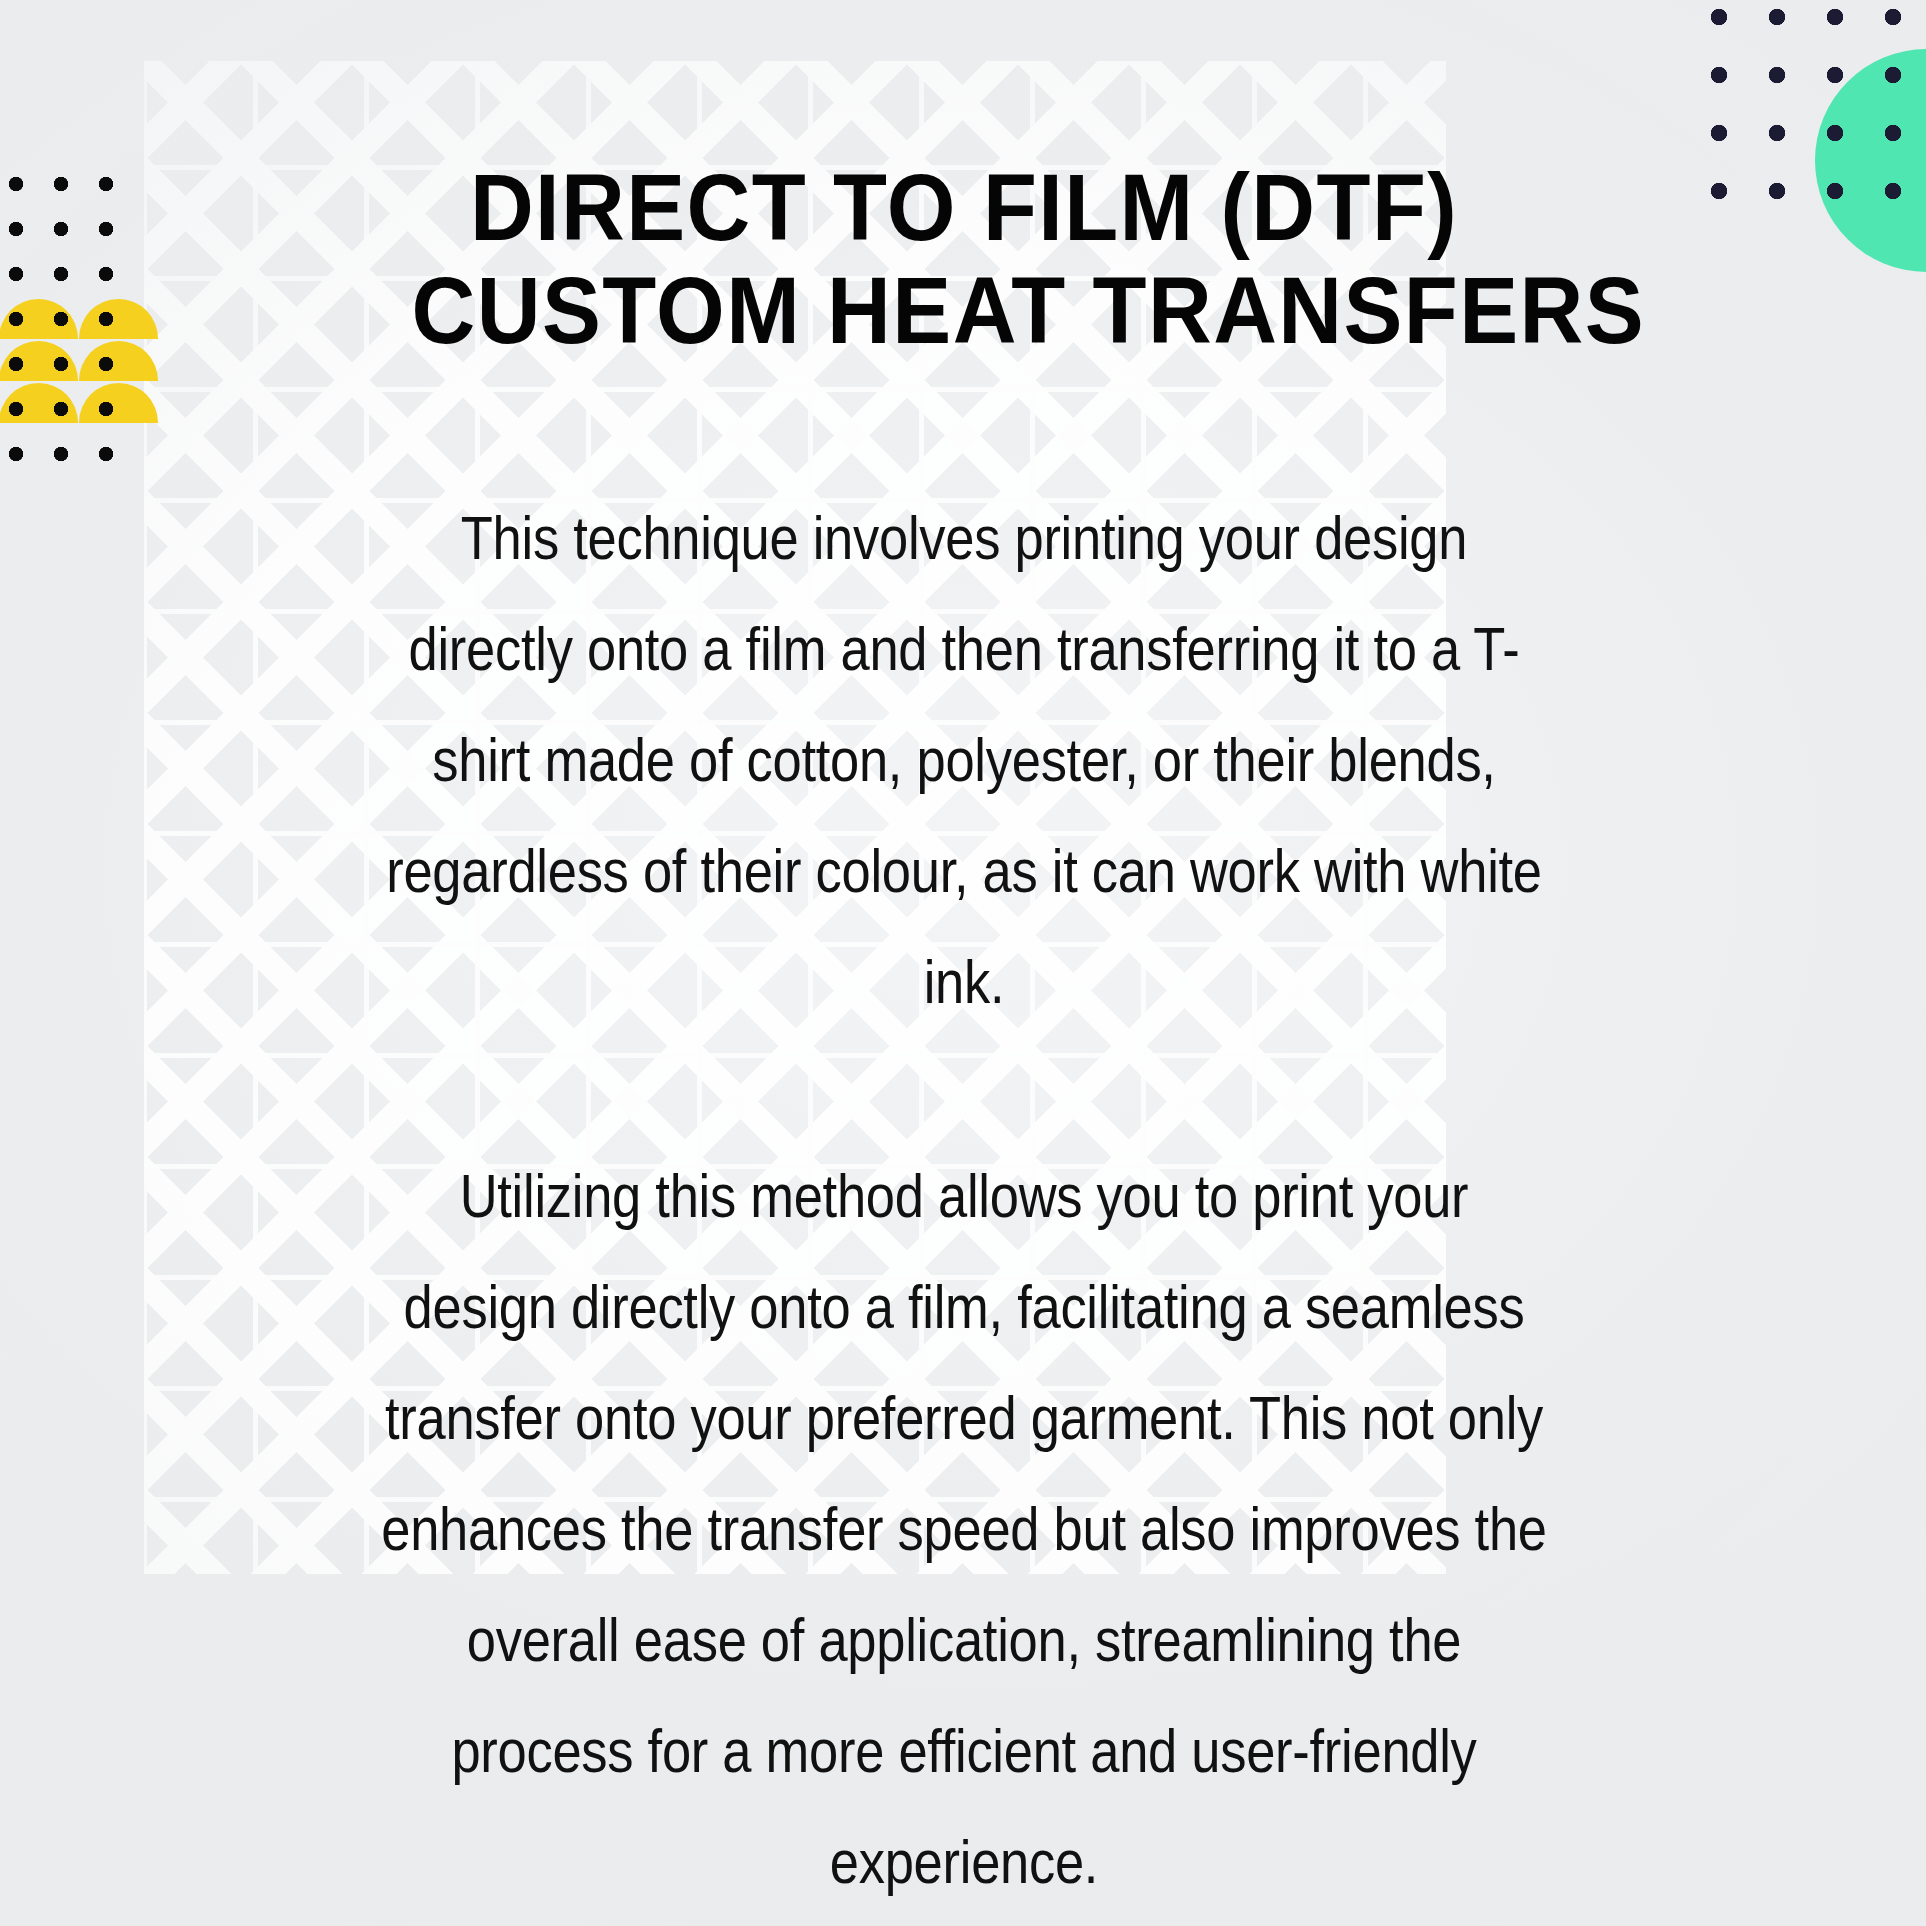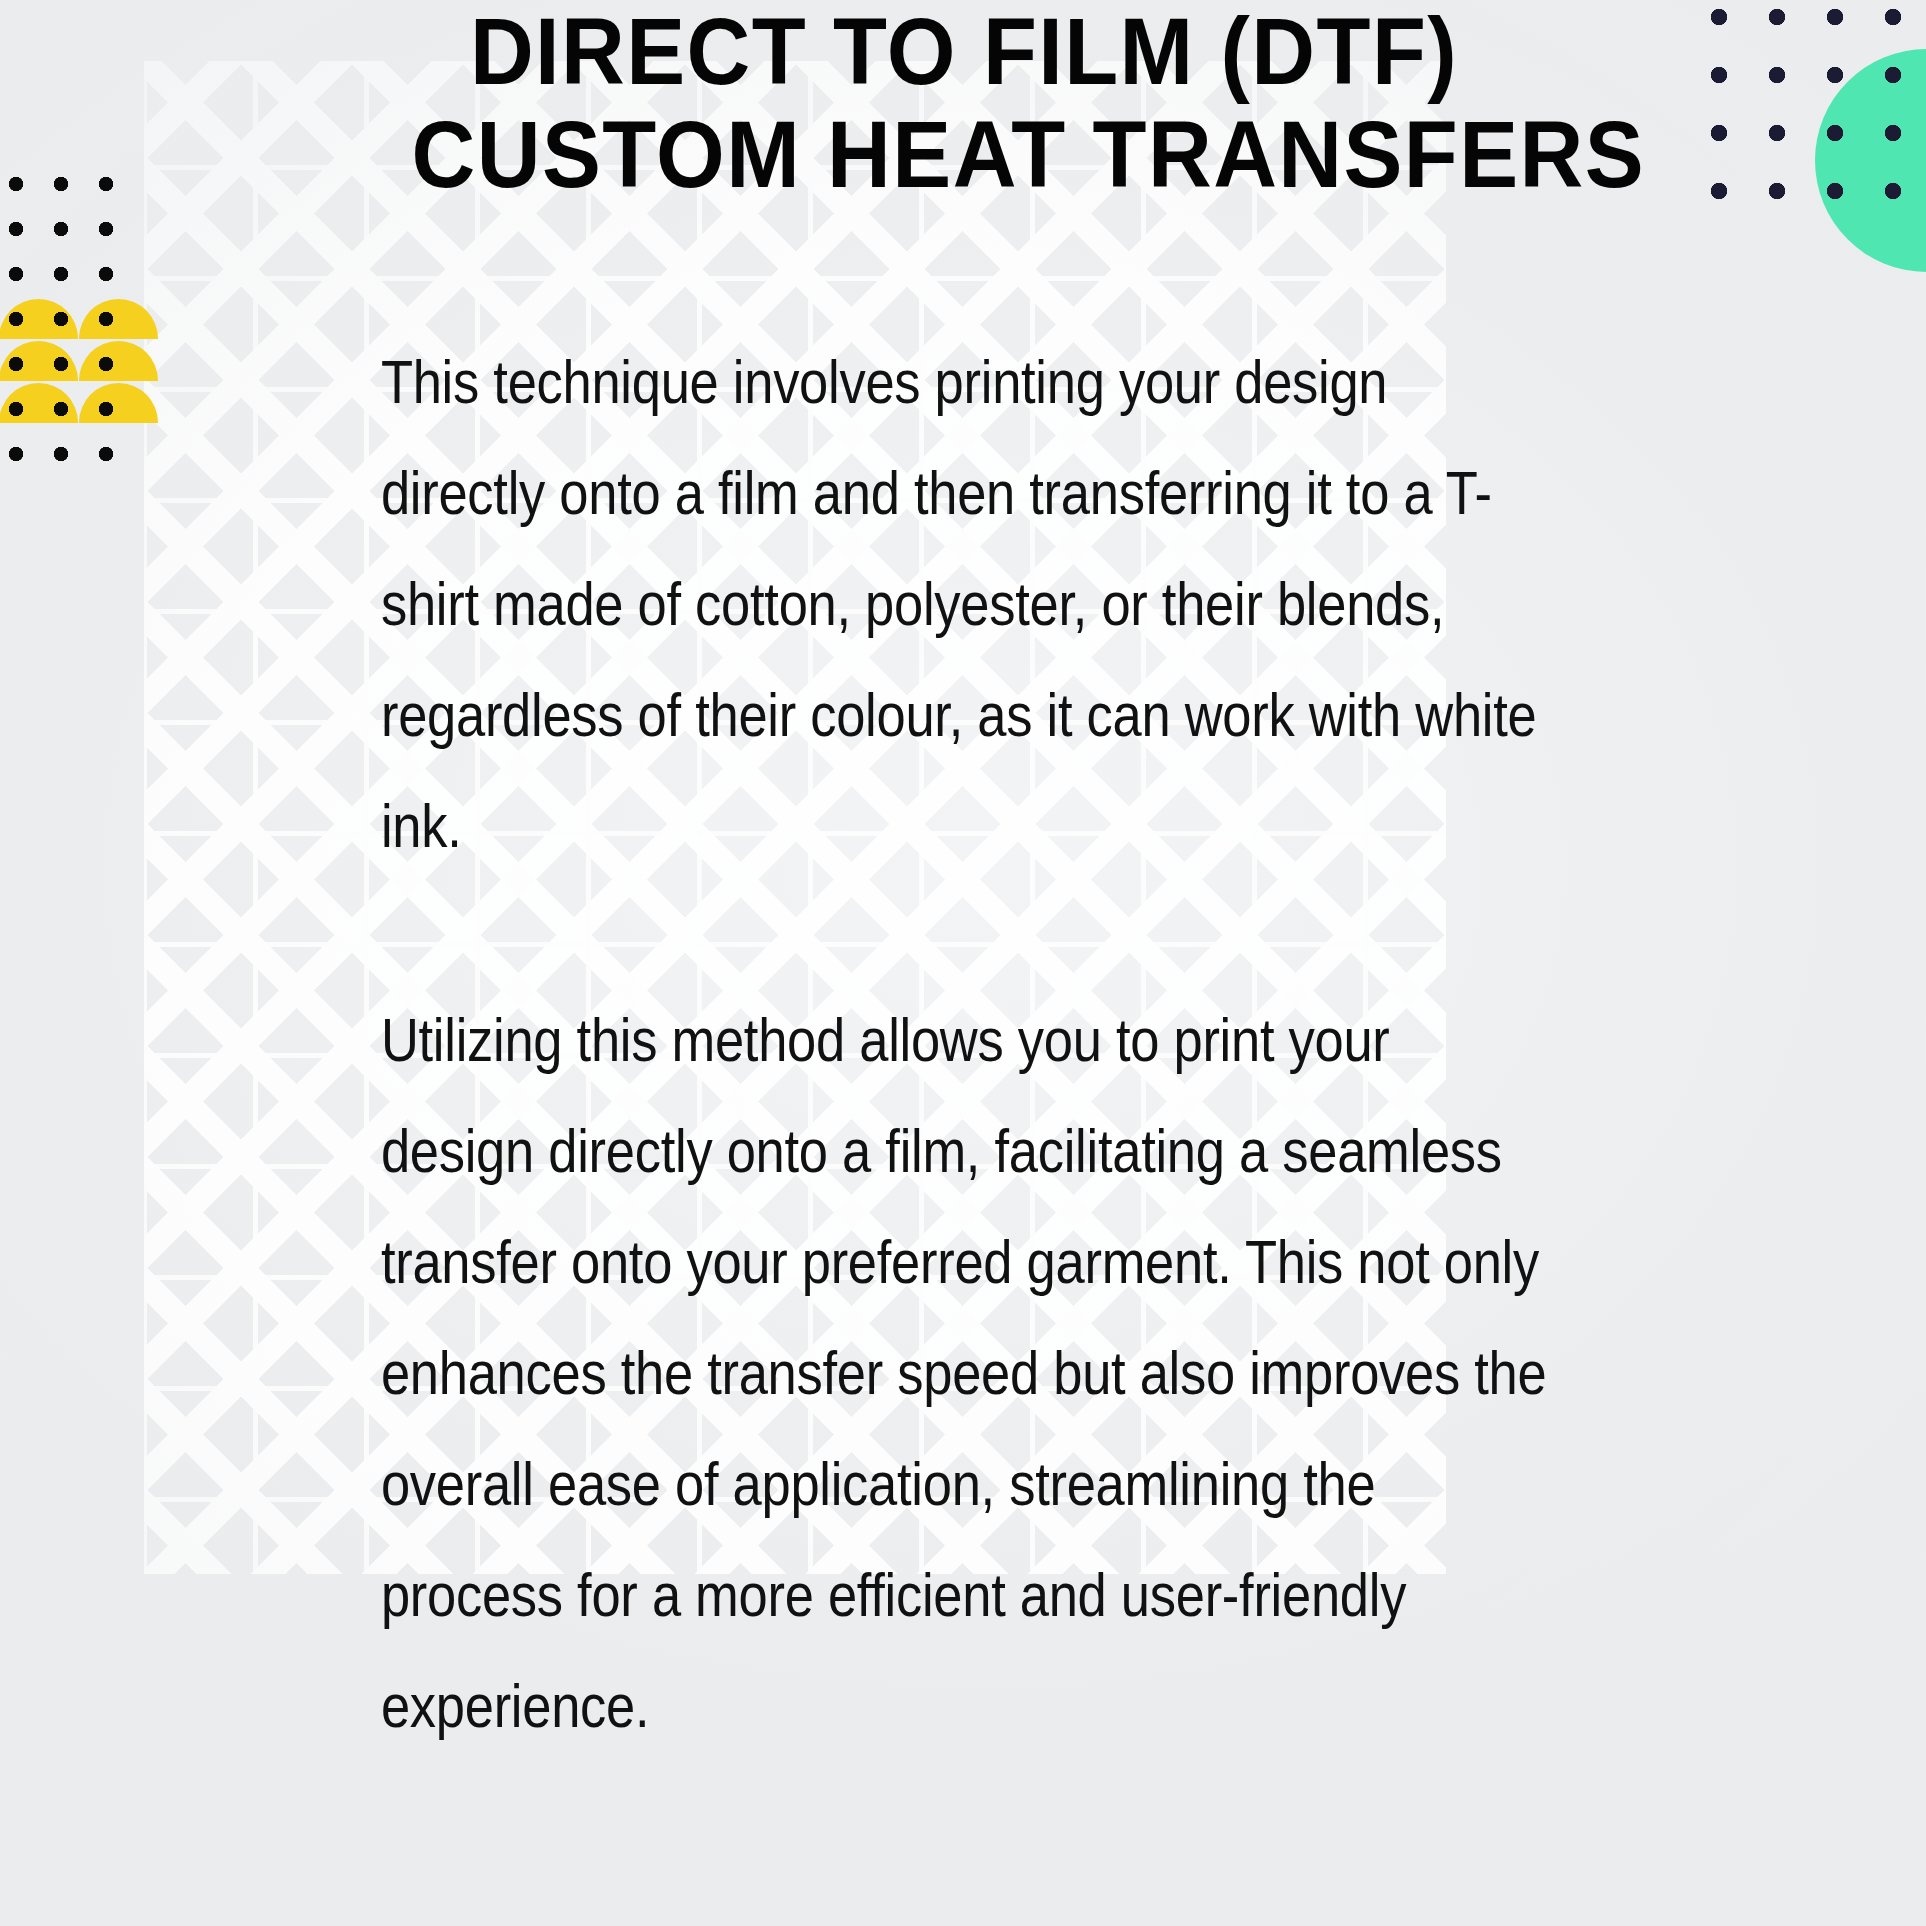--- a/index.html
+++ b/index.html
@@ -120,40 +120,41 @@
   #content {
     position: absolute;
     inset: 0;
     z-index: 5;
     display: flex;
     flex-direction: column;
     align-items: center;
     pointer-events: none;
   }
   #title-block {
+    margin-top: 156px;
     width: 1188px;
     text-align: center;
     pointer-events: auto;
   }
   .title-line {
     display: block;
     color: #050505;
     font-family: "Liberation Sans", sans-serif;
     font-weight: 700;
     font-size: 95px;
     line-height: 103px;
     letter-spacing: 1.5px;
     transform: scaleX(0.93);
     white-space: nowrap;
   }
 
   #body-block {
     margin-top: 121px;
     width: 1356px;
-    text-align: left;
+    text-align: center;
     pointer-events: auto;
   }
   .para {
     color: #111111;
     font-family: "Liberation Sans", sans-serif;
     font-weight: 400;
     font-size: 61px;
     line-height: 111px;
     letter-spacing: -0.3px;
     transform: scaleX(0.86);

